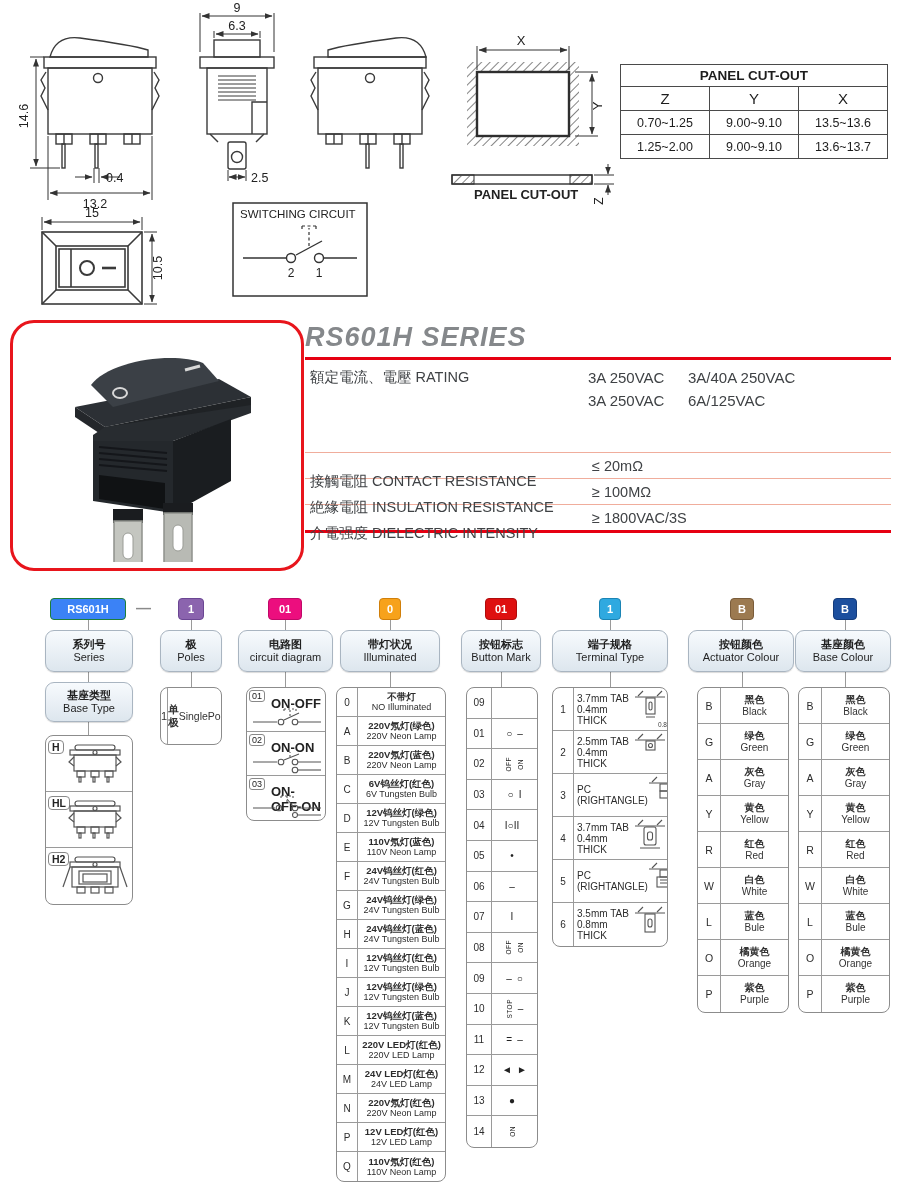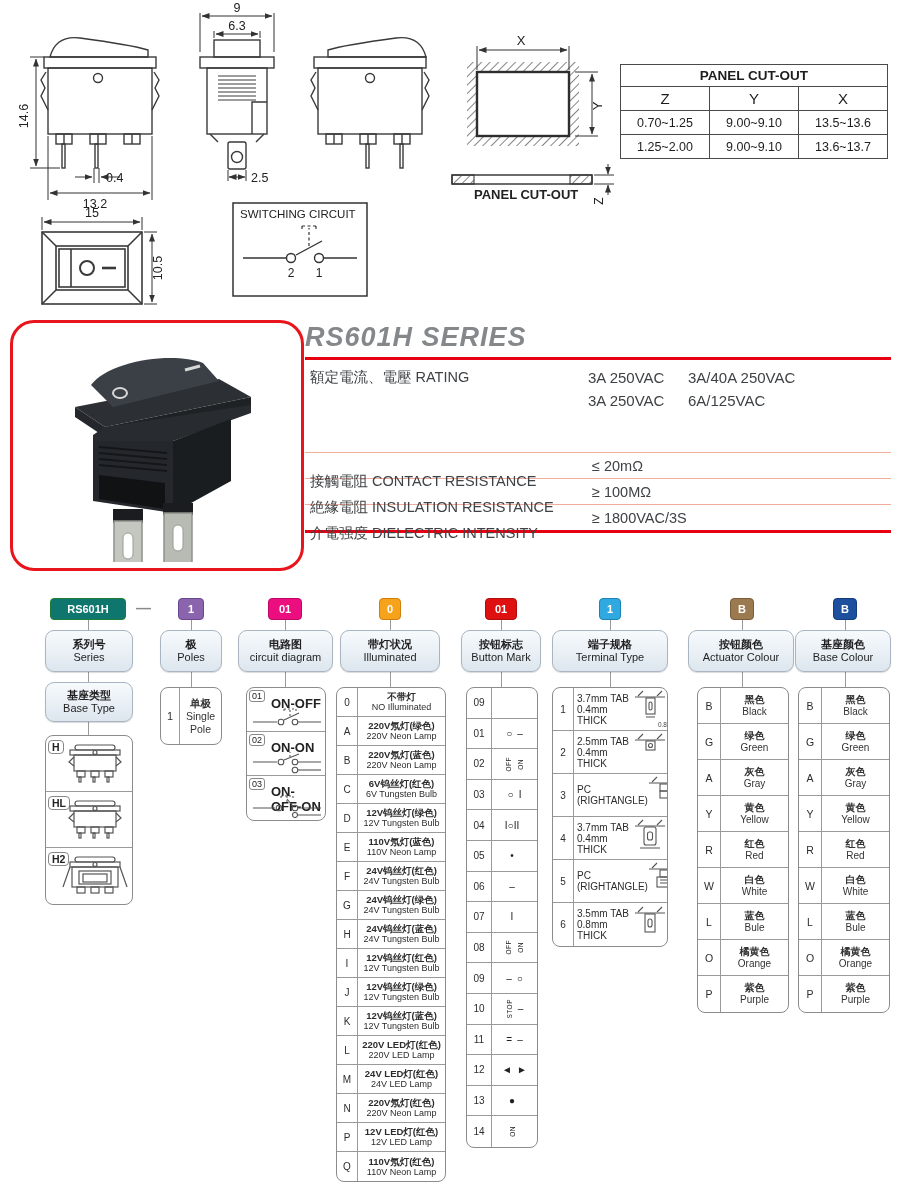--- a/index.html
+++ b/index.html
@@ -29,21 +29,21 @@
   .rating-vals .rrow{display:flex;height:23px;align-items:center;}
   .rating-vals .c1{width:100px;}
   .specs{left:305px;top:452px;width:586px;border-bottom:3px solid #E60012;}
   .spec-row{display:flex;align-items:center;height:25px;border-top:1px solid #F0AD9C;font-size:14.5px;color:#3f4245;}
   .spec-label{width:282px;padding-left:5px;margin-top:32px;}
   .spec-value{flex:1;}
 
   
   .badge{position:absolute;top:598px;height:22px;line-height:20px;border-radius:4px;color:#fff;
          font-weight:bold;font-size:11px;text-align:center;border:1px solid;box-sizing:border-box;}
-  .bg-series{background:#0f766e;border-color:#1E7E39;}
+  .bg-series{background:#3b82f6;border-color:#1E7E39;}
   .bg-poles{background:#8B64AE;border-color:#6B4693;}
   .bg-circuit{background:#EC0E7E;border-color:#C00868;}
   .bg-illum{background:#F7A21B;border-color:#D07F0A;}
   .bg-mark{background:#DE1010;border-color:#AF0C0C;}
   .bg-term{background:#2FA9E0;border-color:#1B84B4;}
   .bg-act{background:#9C7A50;border-color:#7A5C3A;}
   .bg-base{background:#1C4F9E;border-color:#143C7C;}
   .dash{left:136px;top:599px;font-size:15px;color:#8a8a8a;font-weight:bold;}
   .vline{position:absolute;width:1px;background:#9a9a9a;}
   .lbox{position:absolute;top:630px;height:42px;border:1px solid #A9B5C1;border-radius:9px;
@@ -78,21 +78,21 @@
             font-size:9px;padding:0 2px;color:#222;}
   .cir-name{position:absolute;left:24px;top:8px;font-size:13px;font-weight:bold;color:#222;}
   .cir-sch{position:absolute;left:4px;top:18px;}
   .bt-row{height:56px;position:relative;box-sizing:border-box;border-bottom:1px solid #9a9a9a;}
   .bt-row:last-child{border-bottom:none;text-align:center;}
   .bt-code{position:absolute;left:2px;top:4px;border:1px solid #888;border-radius:4px;background:#fff;
            font-size:10.5px;font-weight:bold;padding:0 3px;color:#222;}
   .bt-draw{position:absolute;left:14px;top:6px;}
   .pole-box{display:flex;}
   .pole-code{width:18px;display:flex;align-items:center;justify-content:center;border-right:1px solid #9a9a9a;font-size:11px;}
-  .pole-body{flex:1;display:flex;flex-direction:column;align-items:center;justify-content:center;}
+  .pole-body{flex:1;display:flex;flex-direction:row;align-items:center;justify-content:center;}
   .pole-zh{font-size:10.5px;font-weight:bold;line-height:13px;}
   .pole-en{font-size:10.5px;line-height:13px;}
 </style>
 </head>
 <body>
 
 <svg class="abs" style="left:0;top:0;" width="900" height="315" viewBox="0 0 900 315">
   <defs>
     <marker id="ar" markerWidth="8" markerHeight="6" refX="7.5" refY="3" orient="auto-start-reverse">
       <path d="M0,0L8,3L0,6Z" fill="#333"></path>

